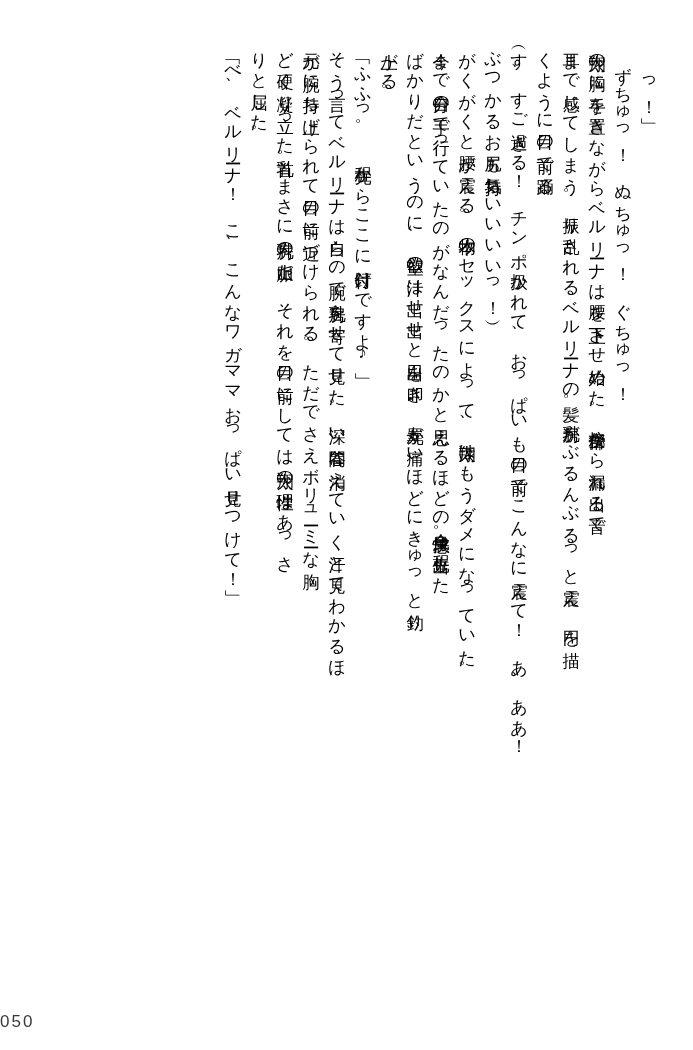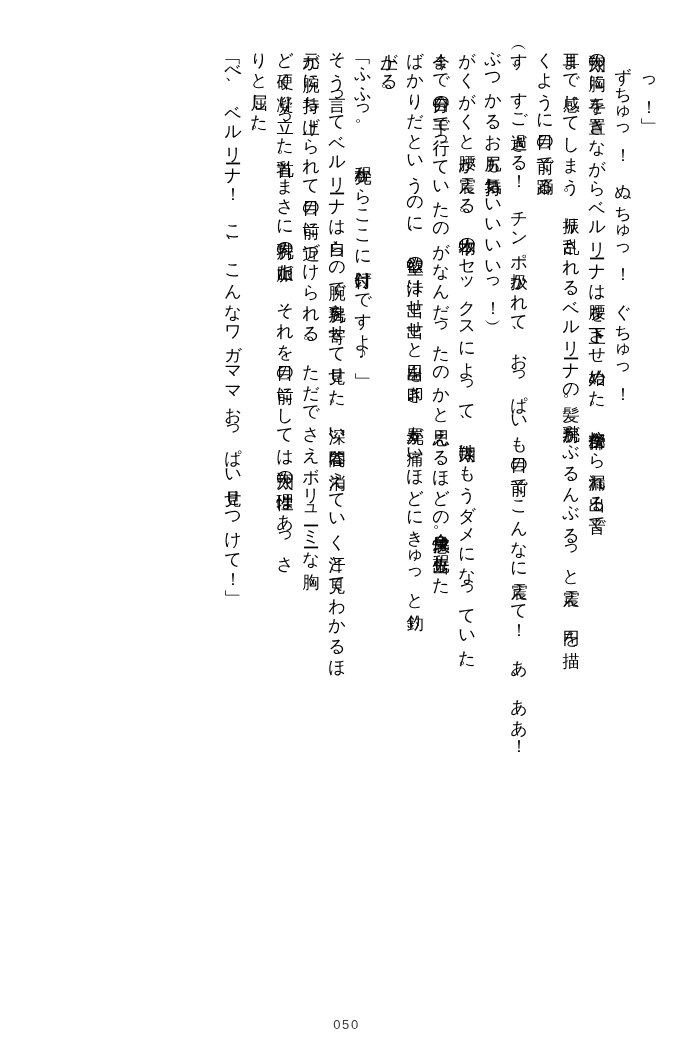--- a/index.html
+++ b/index.html
@@ -47,22 +47,21 @@
     overflow: visible;
     font-family: "Liberation Serif", "DejaVu Serif", serif;
     font-weight: 400;
   }
   
   .page-number {
     position: absolute;
     bottom: 18px;
     left: 0;
     width: 100%;
-    text-align: center;
-    font-size: 13px;
+    font-size: 17px;
     letter-spacing: 0.12em;
     color: #3a3a3a;
     font-family: "Liberation Sans", sans-serif;
   }
 </style>
 </head>
 <body>
 
 <div class="page">
   <div class="text-block" id="text-block">

